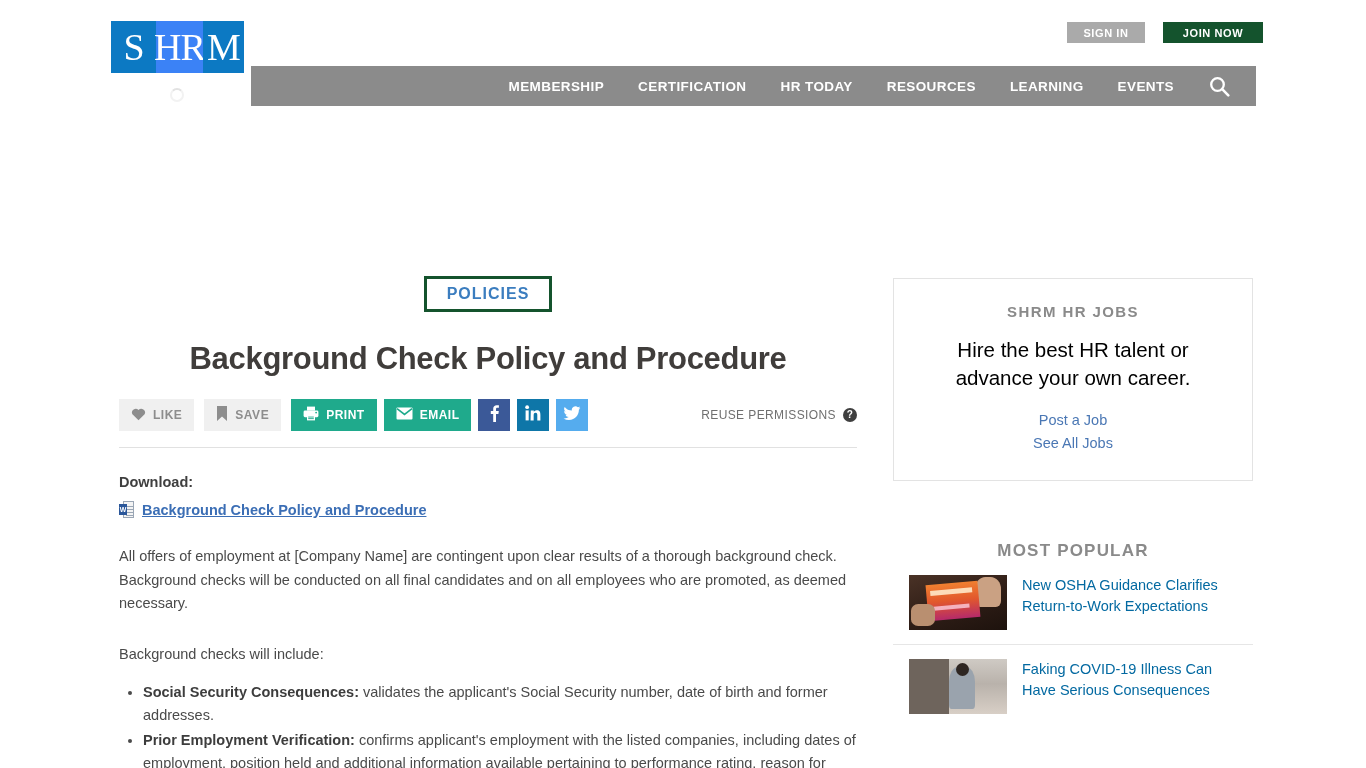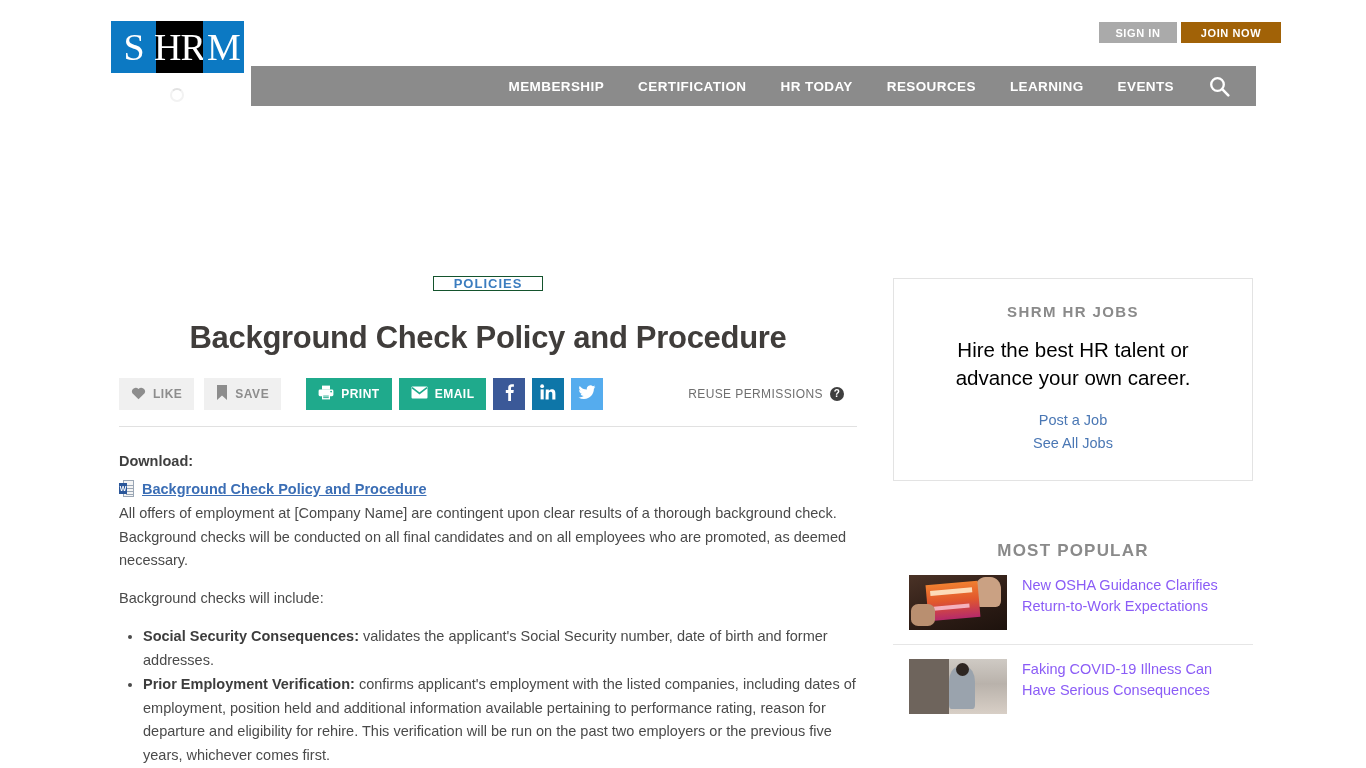--- a/index.html
+++ b/index.html
@@ -25,49 +25,49 @@
   }
   .logo-cell {
     display: flex; align-items: center; justify-content: center;
     font-family: "Liberation Serif", serif;
     color: #ffffff;
     font-size: 38px;
     line-height: 1;
     letter-spacing: -1px;
   }
   .logo-s { width: 45px; background: #0c79c3; }
-  .logo-hr { width: 47px; background: #000000; }
+  .logo-hr { width: 47px; background: #3b82f6; }
   .logo-m { width: 41px; background: #0c79c3; }
 
   .spinner {
     position: absolute;
     left: 170px; top: 88px;
     width: 14px; height: 14px;
     border-radius: 50%;
     border: 2px solid #f2f2f2;
     border-top-color: #e2e2e2;
   }
 
   .top-buttons {
     position: absolute;
-    right: 85px; top: 22px;
+    right: 103px; top: 22px;
     display: flex;
-    gap: 4px;
+    gap: 18px;
   }
   .btn-signin, .btn-joinnow {
     height: 21px;
     padding: 0 16px;
     display: flex; align-items: center; justify-content: center;
     font-size: 11px;
     font-weight: bold;
     letter-spacing: 0.6px;
     color: #ffffff;
   }
   .btn-signin { background: #aaaaaa; min-width: 78px; }
-  .btn-joinnow { background: #a16207; min-width: 100px; }
+  .btn-joinnow { background: #14532d; min-width: 100px; }
 
   .navbar {
     position: absolute;
     left: 251px; top: 66px;
     width: 1005px; height: 40px;
     background: #8b8b8b;
     display: flex;
     align-items: center;
     justify-content: flex-end;
     padding-right: 12px;
@@ -91,26 +91,26 @@
     position: relative;
     width: 1366px;
   }
   .content {
     position: absolute;
     left: 119px; top: 168px;
     width: 738px;
   }
   .badge-wrap { display: flex; justify-content: center; }
   .badge {
-    border: 1px solid #14532d;
+    border: 3px solid #14532d;
     color: #3b7dbf;
-    font-size: 13px;
+    font-size: 16px;
     font-weight: bold;
     letter-spacing: 1px;
-    padding: 0 20px;
+    padding: 7px 20px;
     line-height: 1;
   }
   .title {
     margin: 28px 0 0 0;
     text-align: center;
     font-size: 31px;
     font-weight: bold;
     color: #403d3b;
     letter-spacing: -0.3px;
     line-height: 1.2;
@@ -126,34 +126,34 @@
   .act {
     height: 32px;
     display: flex; align-items: center;
     gap: 7px;
     padding: 0 12px;
     font-size: 12px;
     font-weight: bold;
     letter-spacing: 0.5px;
   }
   .act-gray { background: #f0f0f0; color: #8d8d8d; }
-  .act-teal { background: #1faa8c; color: #ffffff; margin-left: 25px; }
+  .act-teal { background: #1faa8c; color: #ffffff; margin-left: 10px; }
   .act-teal + .act-teal { margin-left: 7px; justify-content: flex-end; }
   .soc {
     width: 32px; height: 32px;
     display: flex; align-items: center; justify-content: center;
     margin-left: 7px;
     color: #ffffff;
   }
   .soc-fb { background: #3b5998; }
   .soc-li { background: #0e76a8; }
   .soc-tw { background: #55acee; }
   .reuse {
     position: absolute;
-    right: 13px;
+    right: 0;
     display: flex; align-items: center; gap: 7px;
     font-size: 12px;
     color: #6f6f6f;
     letter-spacing: 0.4px;
   }
   .q-circle {
     width: 14px; height: 14px; border-radius: 50%;
     background: #3f3f3f; color: #fff;
     font-size: 10px; font-weight: bold;
     display: flex; align-items: center; justify-content: center;
@@ -188,21 +188,21 @@
   .doc-w {
     position: absolute; left: 0; top: 3px;
     width: 8px; height: 11px;
     background: #2b579a; color: #fff;
     font-size: 7px; font-weight: bold;
     display: flex; align-items: center; justify-content: center;
     line-height: 1;
   }
   .dl-link { color: #3b6eb5; font-size: 14.5px; font-weight: bold; }
 
-  .para { margin-top: 5px; line-height: 1.62; color: #4a4a4a; font-size: 14.5px; }
+  .para { margin-top: 27px; line-height: 1.62; color: #4a4a4a; font-size: 14.5px; }
   ul.checks { margin: 14px 0 0 0; padding-left: 24px; }
   ul.checks li {
     line-height: 1.62;
     color: #4a4a4a;
     font-size: 14.5px;
     margin-bottom: 1px;
   }
   ul.checks li b { color: #3d3d3d; }
 
   
@@ -250,21 +250,21 @@
     align-items: flex-start;
   }
   .art + .art { border-top: 1px solid #e6e6e6; }
   .thumb {
     width: 98px; height: 55px;
     flex: none;
     overflow: hidden;
     position: relative;
   }
   .art-title {
-    color: #8b5cf6;
+    color: #0369a1;
     font-size: 14.5px;
     line-height: 1.45;
   }
 
   
   .th1 { background: linear-gradient(160deg,#4a3226 0%,#2e1d16 55%,#1d120d 100%); }
   .th1 .sign {
     position: absolute; left: 18px; top: 8px;
     width: 52px; height: 36px;
     background: linear-gradient(180deg,#f08030 0%,#e2582c 48%,#b52a6a 100%);

